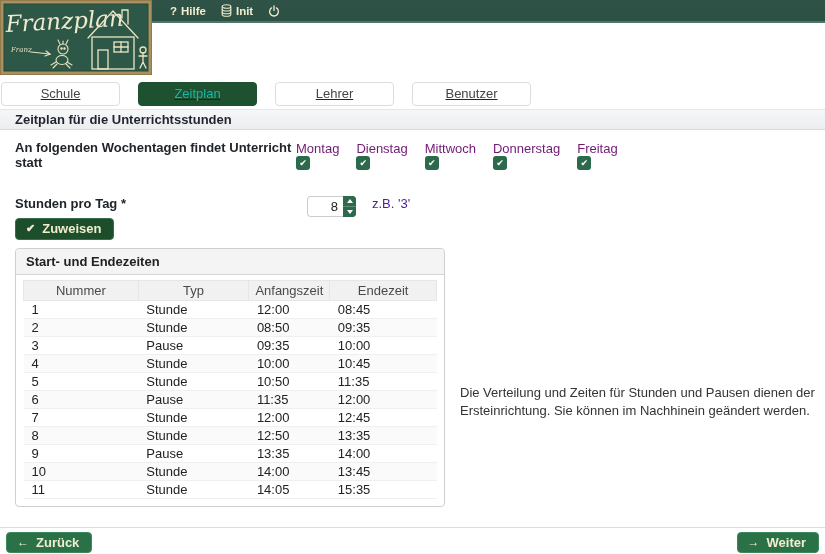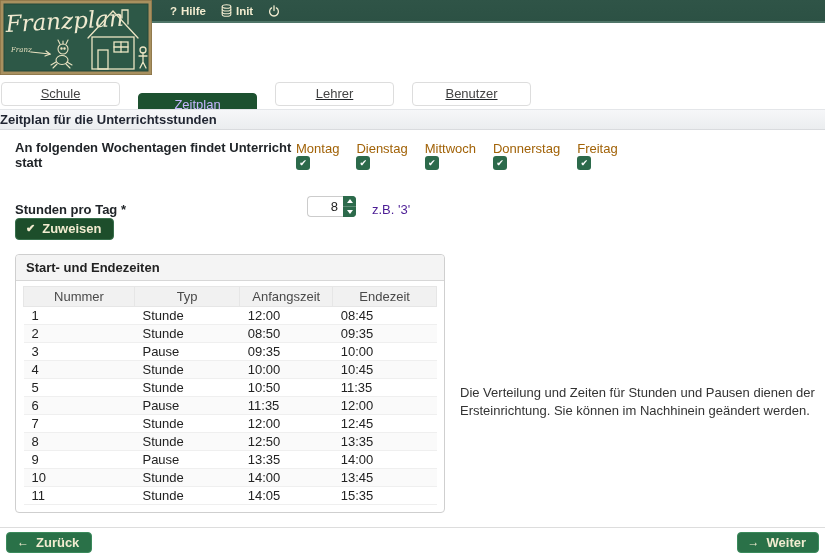--- a/index.html
+++ b/index.html
@@ -18,65 +18,65 @@
     border-bottom:2px solid var(--topbar-edge);
     display:flex;align-items:center;gap:15px;padding-left:18px;
     color:var(--cream);font-size:11.5px;font-weight:bold;}
   .menu-item{display:flex;align-items:center;gap:4px;cursor:pointer;}
   .menu-item svg{display:block;}
 
   
   .tabbar{position:absolute;left:1px;top:82px;display:flex;gap:18px;text-decoration:underline;}
   .tab{width:119px;height:24px;line-height:22px;text-align:center;background:#fff;
     border:1px solid #ddd;border-radius:4px;color:#444;cursor:pointer;}
-  .tab.active{background:var(--primary-green);border-color:var(--primary-green);color:#c4b5fd;margin-top:11px;}
+  .tab.active{background:var(--primary-green);border-color:var(--primary-green);color:#14b8a6;}
 
   
   .section-header{position:absolute;top:109px;left:0;right:0;height:21px;line-height:20px;
-    font-weight:bold;color:#1f2430;
+    padding-left:15px;font-weight:bold;color:#1f2430;
     background:linear-gradient(#f6f7f9,#ebedef);
     border-top:1px solid #e4e6e9;border-bottom:1px solid #d9dbde;}
 
   
   .weekdays-row{position:absolute;top:140px;left:15px;display:flex;align-items:flex-end;}
   .weekdays-label{width:281px;font-weight:bold;}
   .weekday{display:flex;flex-direction:column;margin-right:17px;}
-  .wd-label{color:#a16207;}
+  .wd-label{color:#701a75;}
   .checkbox{width:14px;height:14px;border-radius:3px;background:var(--checkbox-green);
     color:#fff;font-size:9px;line-height:14px;text-align:center;cursor:pointer;}
 
-  .hours-row{position:absolute;top:196px;left:15px;display:flex;align-items:flex-end;}
+  .hours-row{position:absolute;top:196px;left:15px;display:flex;align-items:flex-start;}
   .hours-label{width:292px;font-weight:bold;}
   .hours-input{width:36px;height:21px;border:1px solid #ccc;border-right:none;
     border-radius:4px 0 0 4px;text-align:right;padding:0 5px;font-size:13px;
     font-family:"Liberation Sans",sans-serif;color:#222;outline:none;}
   .spinner{display:flex;flex-direction:column;gap:1px;border-radius:0 4px 4px 0;overflow:hidden;
     background:#5d8b74;}
   .spin-btn{width:13px;height:10px;display:flex;align-items:center;justify-content:center;
     background:var(--checkbox-green);cursor:pointer;}
   .spin-btn.up::after{content:'';border-left:3px solid transparent;border-right:3px solid transparent;
     border-bottom:4px solid #fff;}
   .spin-btn.down::after{content:'';border-left:3px solid transparent;border-right:3px solid transparent;
     border-top:4px solid #fff;}
   .hours-hint{margin-left:16px;color:#4c1d95;}
 
   .assign-button{position:absolute;top:218px;left:15px;display:flex;align-items:center;gap:7px;
     background:var(--dark-button-green);border:1px solid #386f4c;border-radius:4px;
     color:var(--cream);font-weight:bold;font-size:13px;padding:3px 12px 4px 10px;height:22px;cursor:pointer;}
   .assign-button .btn-icon{font-size:11px;}
 
   
-  .times-card{position:absolute;left:15px;top:254px;width:430px;background:#fff;
+  .times-card{position:absolute;left:15px;top:248px;width:430px;background:#fff;
     border:1px solid #cfcfcf;border-radius:4px;}
   .card-header{background:#f4f4f4;border-bottom:1px solid #d7d7d7;border-radius:4px 4px 0 0;
     padding:5px 10px;font-weight:bold;color:#222;}
   .card-body{padding:5px 7px 7px 7px;}
   table{width:100%;border-collapse:collapse;font-size:13px;}
   thead th{background:#f1f1f1;color:#4a4a4a;font-weight:normal;text-align:center;
-    padding:2px 12px;border:1px solid #e6e6e6;height:19px;}
+    padding:2px 6px;border:1px solid #e6e6e6;height:19px;}
   tbody td{padding:1px 8px;border-bottom:1px solid #efefef;color:#222;line-height:15px;height:18px;}
   tbody tr:nth-child(even){background:#fafafa;}
   col.c1{width:28%;} col.c2{width:27%;} col.c3{width:19%;} col.c4{width:26%;}
 
   
   .info-text{position:absolute;left:460px;top:384px;width:378px;color:#333;line-height:1.35;}
 
   
   .footer-divider{position:absolute;left:0;right:0;top:527px;border-top:1px solid #ddd;}
   .nav-button{position:absolute;top:532px;display:flex;align-items:center;gap:7px;height:21px;

